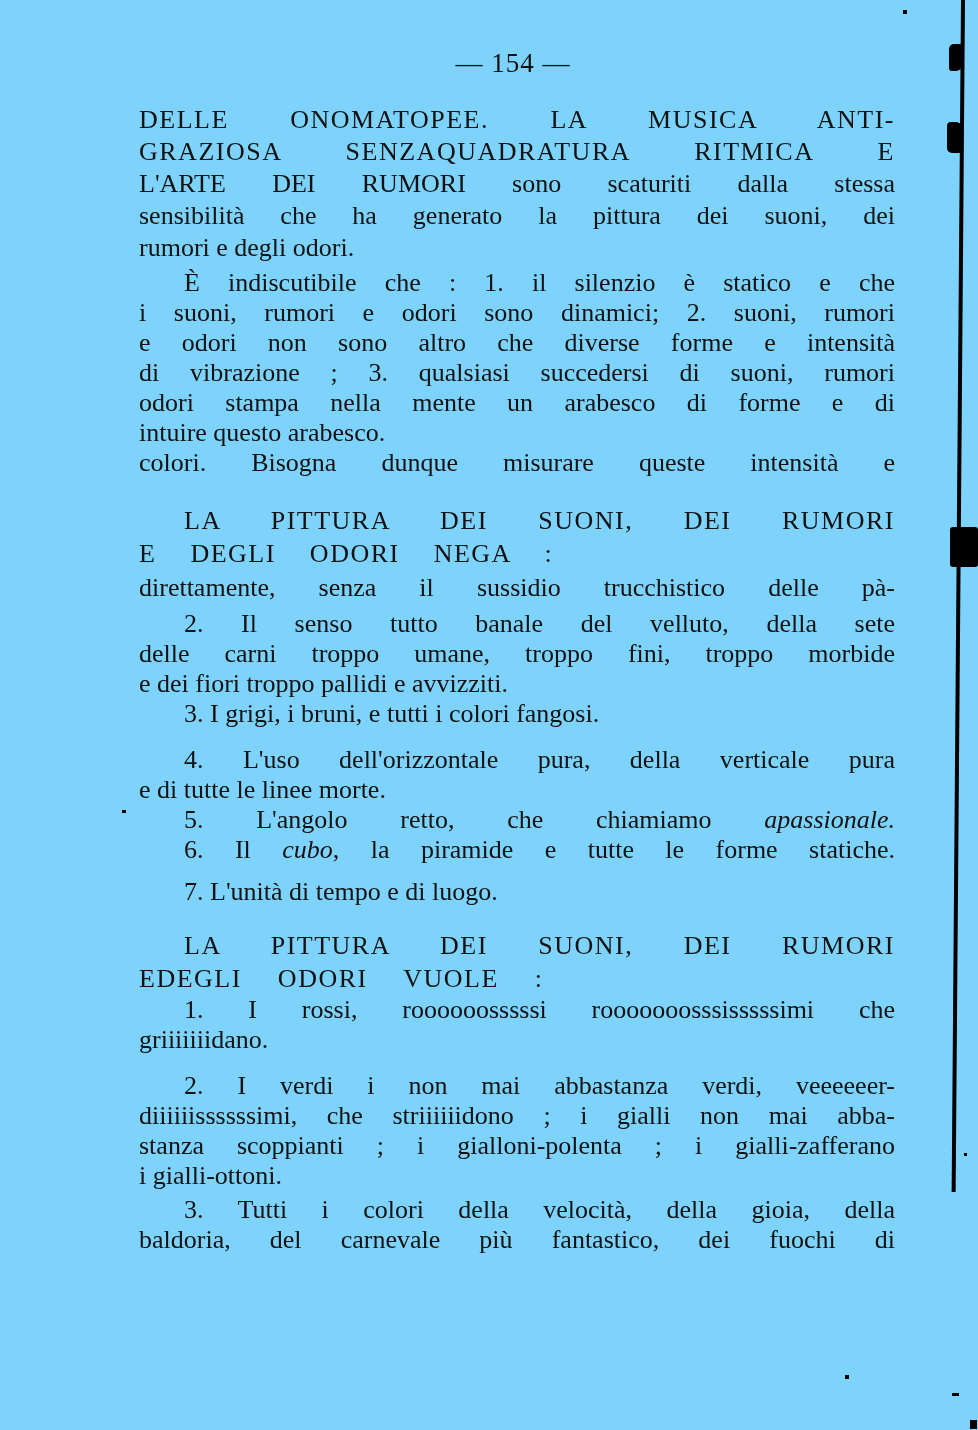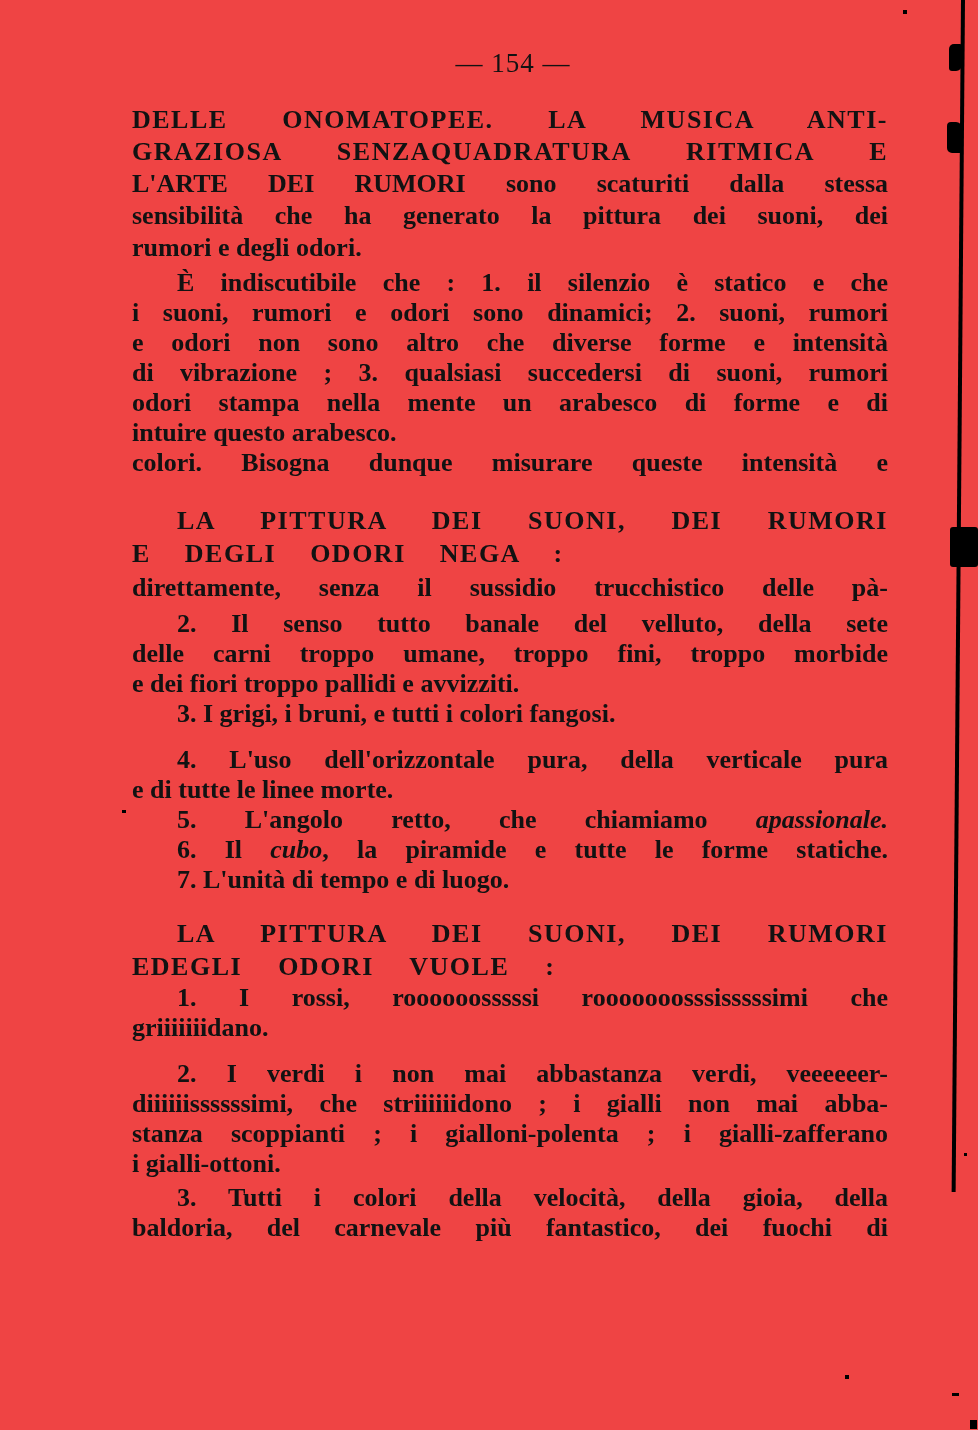--- a/index.html
+++ b/index.html
@@ -1,33 +1,33 @@
 <!DOCTYPE html>
 <html><head>
 <meta charset="utf-8">
 <style>
   html,body{margin:0;padding:0;background:#e8e8e8;}
   .page{
     position:relative;
     width:978px;height:1430px;
-    background:#ef4444;
+    background:#7dd3fc;
     overflow:hidden;
     font-family:"Liberation Serif","DejaVu Serif",serif;
     color:#121212;
   }
   .page-number{
     position:absolute;
     top:48px;left:135px;width:756px;
     text-align:center;
     font-size:27px;
     letter-spacing:1px;
   }
   .text-block{
     position:absolute;
-    top:104px;left:132px;width:756px;font-weight:bold;
+    top:104px;left:139px;width:756px;
   }
   .block{line-height:30px;}
   .block.headline{line-height:32px;}
   .block.section-heading{line-height:33px;}
   .line{
     font-size:26px;
     text-align:left;
     white-space:normal;
   }
   .line.just{text-align:justify;text-align-last:justify;}
@@ -90,21 +90,21 @@
       <div class="block" style="margin-top: 16px;">
         <div class="line just ind">4. L'uso dell'orizzontale pura, della verticale pura</div>
         <div class="line">e di tutte le linee morte.</div>
       </div>
       <div class="block" style="margin-top: 0px;">
         <div class="line just ind">5. L'angolo retto, che chiamiamo <i>apassionale.</i></div>
       </div>
       <div class="block" style="margin-top: 0px;">
         <div class="line just ind">6. Il <i>cubo</i>, la piramide e tutte le forme statiche.</div>
       </div>
-      <div class="block" style="margin-top: 0px;">
+      <div class="block" style="margin-top: 12px;">
         <div class="line ind">7. L'unità di tempo e di luogo.</div>
       </div>
       <div class="block section-heading" style="margin-top: 22px;">
         <div class="line just ind caps">LA PITTURA DEI SUONI, DEI RUMORI</div>
         <div class="line caps" style="word-spacing: 28px;">EDEGLI ODORI VUOLE :</div>
       </div>
       <div class="block" style="margin-top: 0px;">
         <div class="line just ind">1. I rossi, roooooosssssi rooooooosssisssssimi che</div>
         <div class="line">griiiiiiidano.</div>
       </div>

